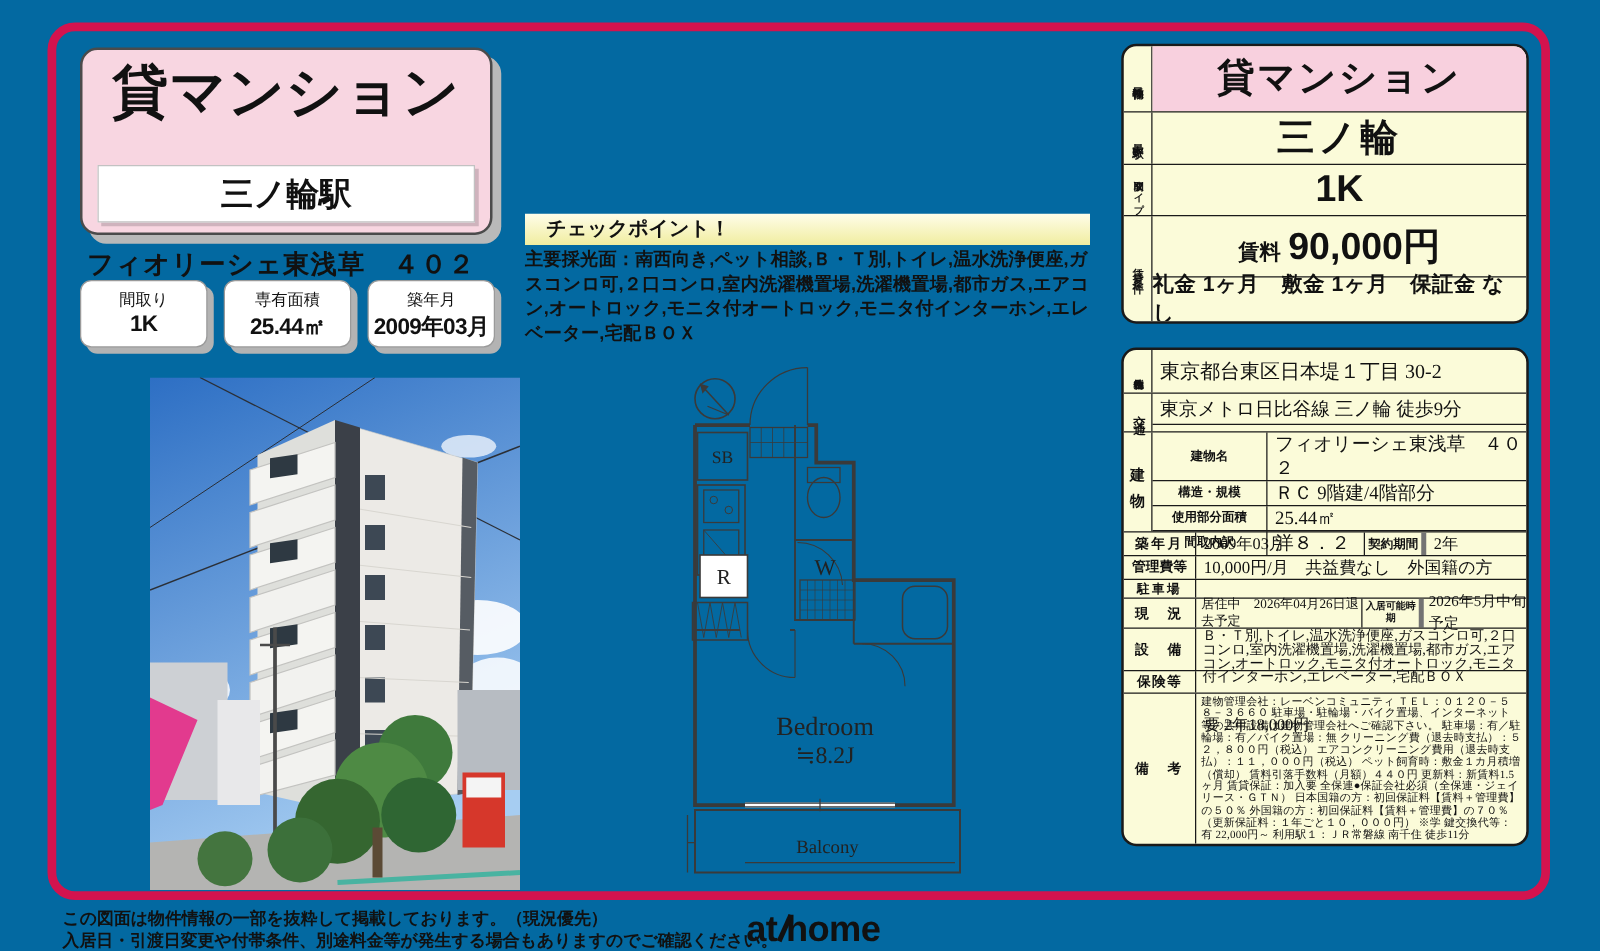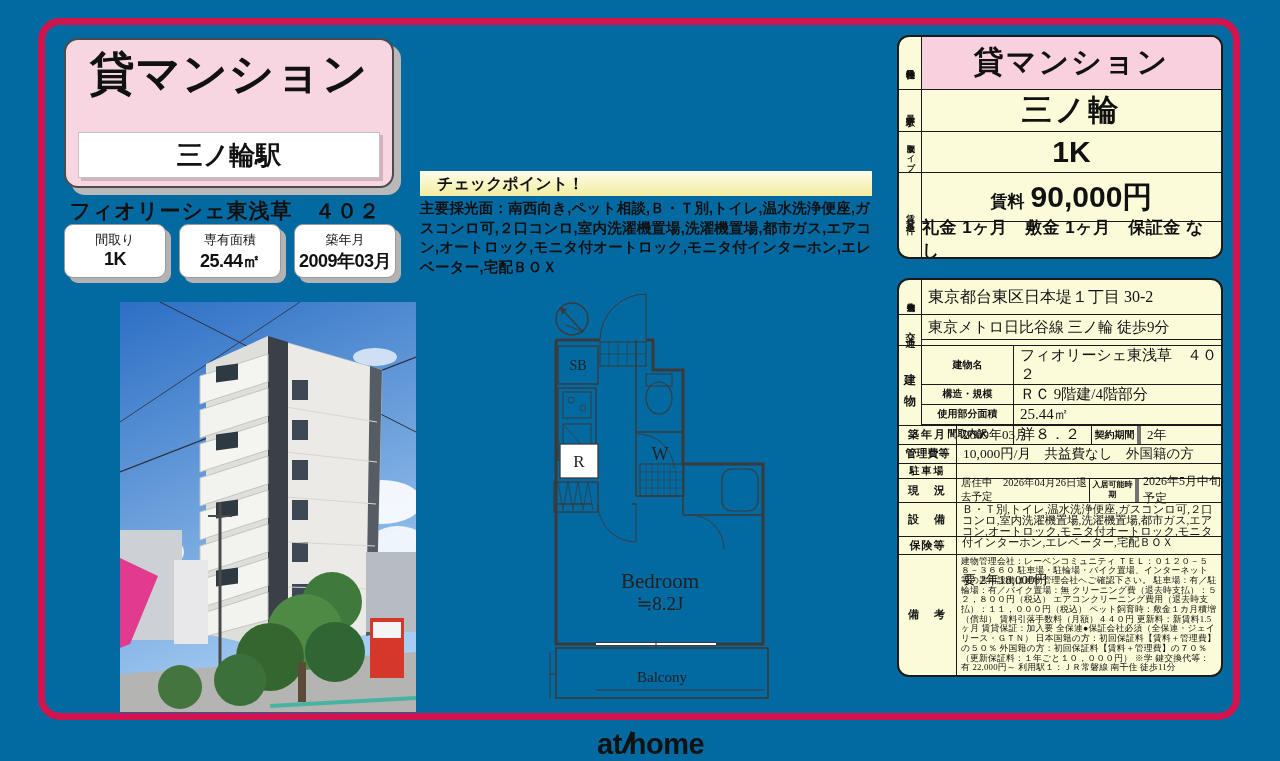--- a/index.html
+++ b/index.html
@@ -345,20 +345,24 @@
     <div class="trow" style="height:18px;">
       <div class="hl" style="letter-spacing:1px;">保険等</div>
       <div class="kval serif" style="font-size:13px;margin-top:43px;">要 2年18,000円</div>
     </div>
     <div class="trow" style="flex:1;">
       <div class="hl">備　考</div>
       <div class="kval serif" style="font-size:8.8px;line-height:9.7px;padding:2px 4px;align-items:flex-start;letter-spacing:0.2px;">建物管理会社：レーベンコミュニティ ＴＥＬ：０１２０－５８－３６６０ 駐車場・駐輪場・バイク置場、インターネット等の共用設備は建物管理会社へご確認下さい。 駐車場：有／駐輪場：有／バイク置場：無 クリーニング費（退去時支払）：５２，８００円（税込） エアコンクリーニング費用（退去時支払）：１１，０００円（税込） ペット飼育時：敷金１カ月積増（償却） 賃料引落手数料（月額）４４０円 更新料：新賃料1.5ヶ月 賃貸保証：加入要 全保連●保証会社必須（全保連・ジェイリース・ＧＴＮ） 日本国籍の方：初回保証料【賃料＋管理費】の５０％ 外国籍の方：初回保証料【賃料＋管理費】の７０％（更新保証料：１年ごと１０，０００円） ※学 鍵交換代等：有 22,000円～ 利用駅１：ＪＲ常磐線 南千住 徒歩11分</div>
     </div>
   </div>
 
+  <div class="f-note">
+    <div>この図面は物件情報の一部を抜粋して掲載しております。（現況優先）</div>
+    <div>入居日・引渡日変更や付帯条件、別途料金等が発生する場合もありますのでご確認ください。</div>
+  </div>
   <div class="f-logo">
     <span>at</span>
     <span class="f-slash"></span>
     <span>home</span>
   </div>
   <div class="f-info">
     <span class="f-info-word">infosheet</span>
     <span class="f-pno"><span>物件番号</span><span class="gap"></span><span>11178802025</span></span>
   </div>
 </div>

